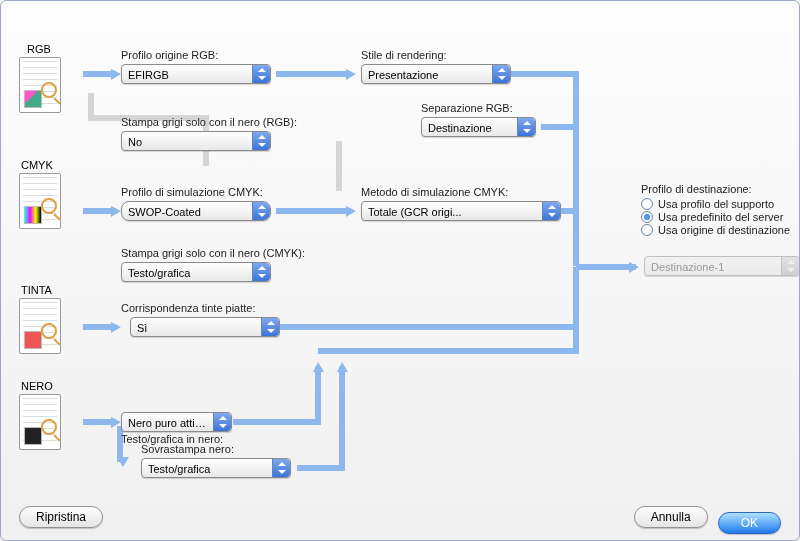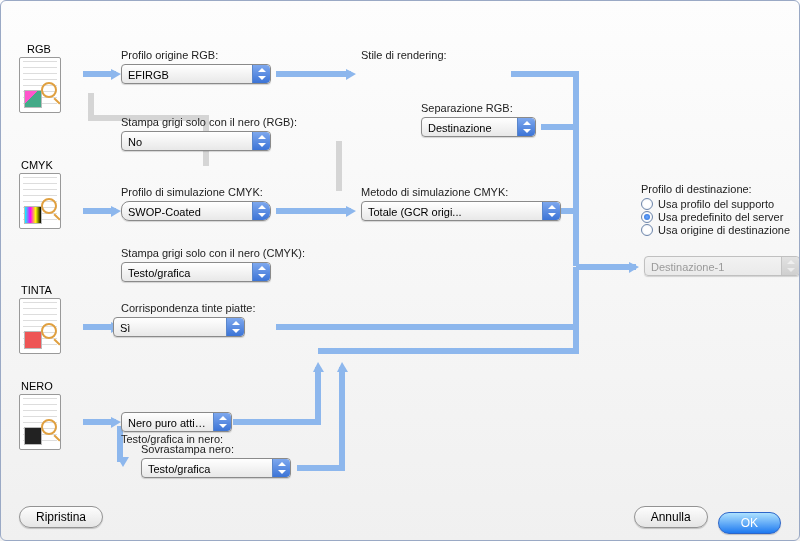--- a/index.html
+++ b/index.html
@@ -197,20 +197,21 @@
   <div class="section-label" style="left:26px; top:42px;">RGB</div>
   <div class="doc-icon" style="left:18px; top:56px;">
       <div class="thumb"></div>
       <div class="lens"></div>
     </div>
 
   <div class="field-label" style="left:120px; top:48px;">Profilo origine RGB:</div>
   <div class="combo" style="left:120px; top:63px; width:150px;"><span>EFIRGB</span><span class="cap"></span></div>
 
   <div class="field-label" style="left:360px; top:48px;">Stile di rendering:</div>
+  <div class="combo" style="left:360px; top:63px; width:150px;"><span>Presentazione</span><span class="cap"></span></div>
 
   <div class="field-label" style="left:120px; top:115px;">Stampa grigi solo con il nero (RGB):</div>
   <div class="combo" style="left:120px; top:130px; width:150px;"><span>No</span><span class="cap"></span></div>
 
   <div class="field-label" style="left:420px; top:101px;">Separazione RGB:</div>
   <div class="combo" style="left:420px; top:116px; width:115px;"><span>Destinazione</span><span class="cap"></span></div>
 
   <div class="section-label" style="left:20px; top:158px;">CMYK</div>
   <div class="doc-icon" style="left:18px; top:172px;">
       <div class="thumb" style="background:linear-gradient(90deg,#0ff,#f0f,#ff0,#000);"></div>
@@ -226,21 +227,21 @@
   <div class="field-label" style="left:120px; top:246px;">Stampa grigi solo con il nero (CMYK):</div>
   <div class="combo" style="left:120px; top:261px; width:150px;"><span>Testo/grafica</span><span class="cap"></span></div>
 
   <div class="section-label" style="left:20px; top:283px;">TINTA</div>
   <div class="doc-icon" style="left:18px; top:297px;">
       <div class="thumb" style="background:#e55;"></div>
       <div class="lens"></div>
     </div>
 
   <div class="field-label" style="left:120px; top:301px;">Corrispondenza tinte piatte:</div>
-  <div class="combo" style="left:112px; top:316px; width:132px;"><span>Sì</span><span class="cap"></span></div>
+  <div class="combo" style="left:129px; top:316px; width:150px;"><span>Sì</span><span class="cap"></span></div>
 
   <div class="section-label" style="left:20px; top:379px;">NERO</div>
   <div class="doc-icon" style="left:18px; top:393px;">
       <div class="thumb" style="background:#222;"></div>
       <div class="lens"></div>
     </div>
 
   <div class="field-label" style="left:120px; top:396px;margin-top:36px;">Testo/grafica in nero:</div>
   <div class="combo" style="left:120px; top:411px; width:111px;"><span>Nero puro attivato</span><span class="cap"></span></div>
 

